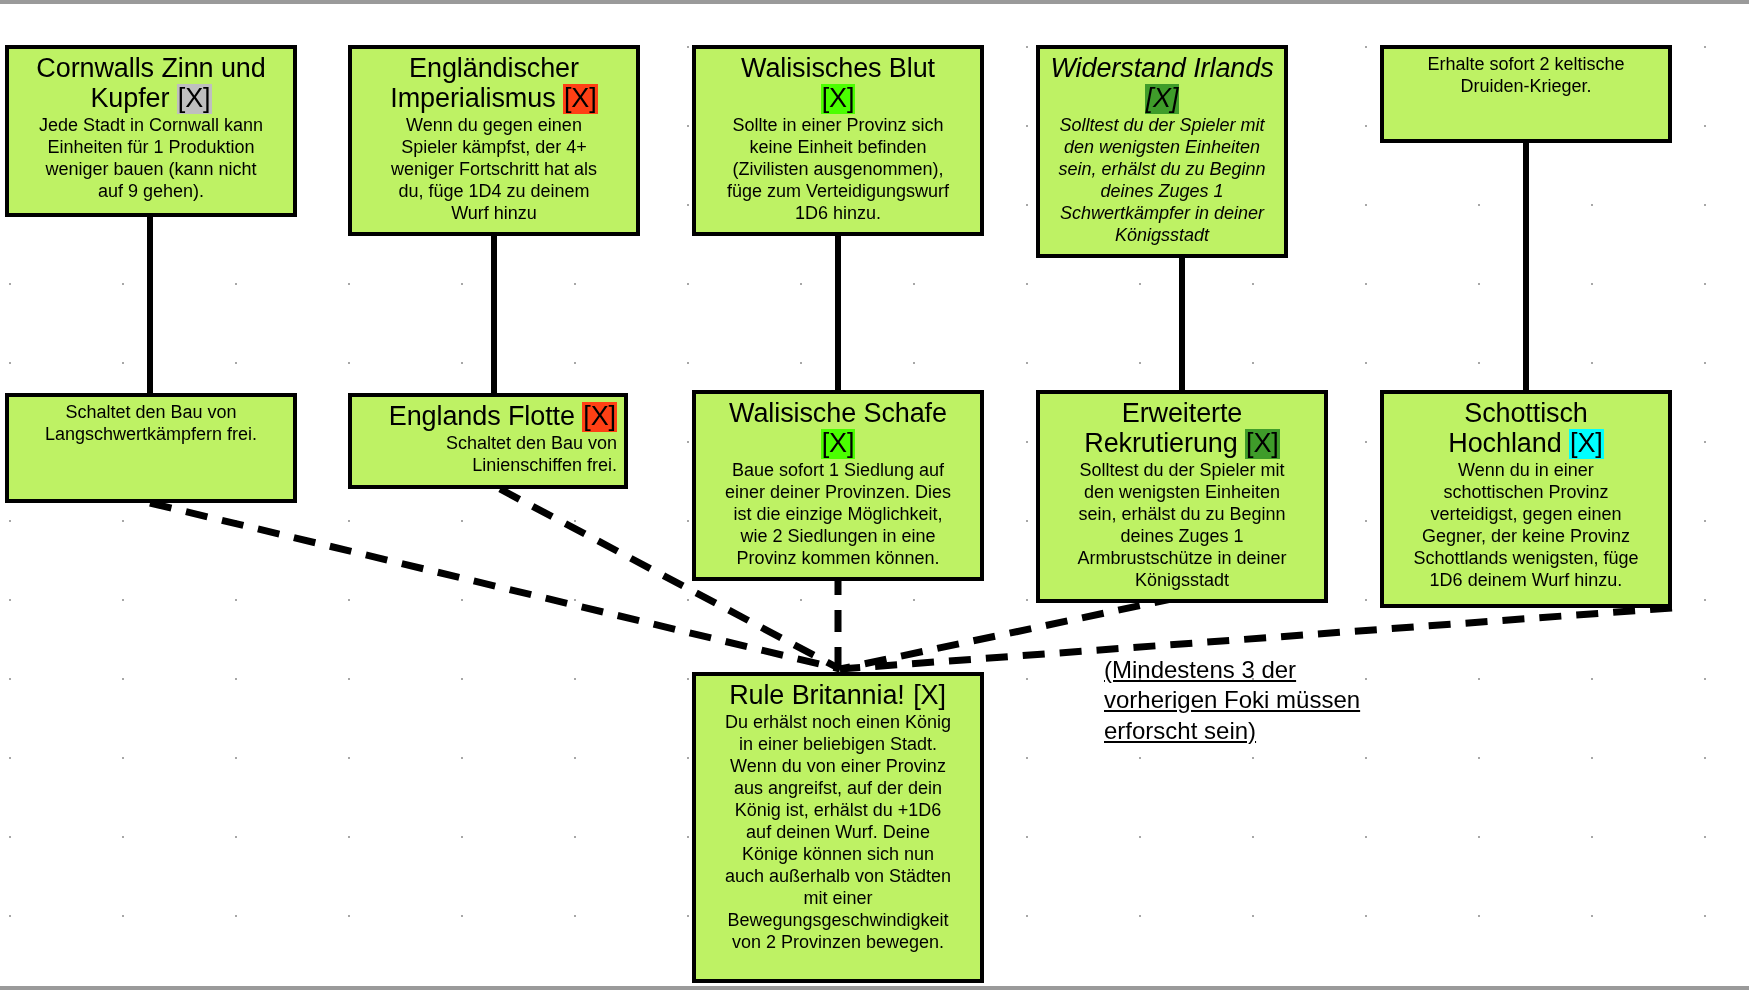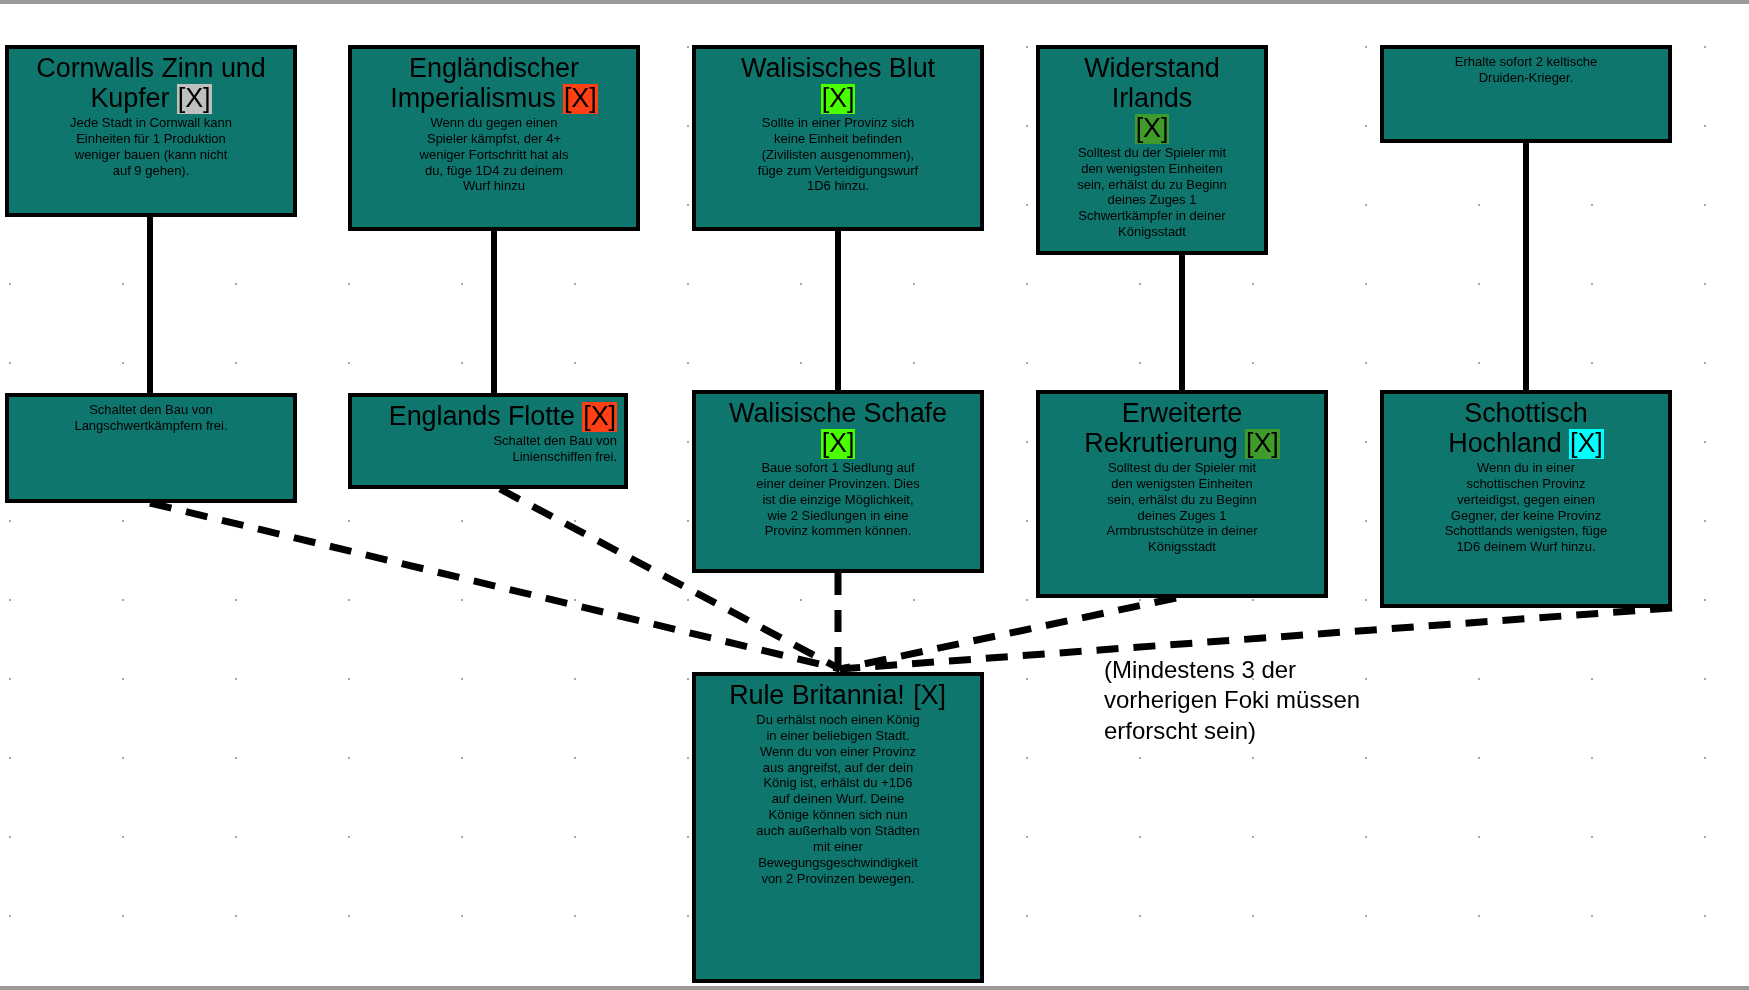--- a/index.html
+++ b/index.html
@@ -25,36 +25,36 @@
     background-size:113px 79px;
     background-position:122px 42px;
     pointer-events:none;
     z-index:0;
   }
   #edges{position:absolute;left:0;top:0;width:1749px;height:990px;z-index:1;pointer-events:none;}
 
   .node{
     position:absolute;
     box-sizing:border-box;
-    background:#0f766e;
+    background:#bef264;
     border:4px solid #000;
     z-index:2;
     padding:4px 7px 7px 7px;
     text-align:center;
     color:#000;
   }
   .node .title{
     font-size:27px;
     line-height:1.11;
     letter-spacing:-0.1px;
     white-space:pre-line;
     margin:1px 0 1px 0;
   }
   .node .desc{
-    font-size:13px;
+    font-size:18px;
     line-height:1.22;
     margin-top:1px;
     white-space:pre-line;
   }
   .badge{
     display:inline-block;
     padding:0 1px;
   }
   .badge.gray{background:#bfbfbf;}
   .badge.red{background:#ff4015;}
@@ -64,20 +64,21 @@
   .badge.none{background:transparent;}
 
   .note{
     position:absolute;
     z-index:3;
     font-size:24px;
     line-height:1.27;
     color:#000;
     white-space:pre-line;
     text-align:left;
+    text-decoration:underline;
   }
 </style>
 </head>
 <body>
 
 <div id="canvas">
 
   <div id="grid"></div>
 
   <svg id="edges" viewBox="0 0 1749 990" xmlns="http://www.w3.org/2000/svg">
@@ -117,21 +118,21 @@
   <div class="node" style="left:692px;top:41px;width:292px;min-height:186px;">
     <div class="title"><span>Walisisches Blut
 </span><span class="badge green">[X]</span></div>
     <div class="desc">Sollte in einer Provinz sich
 keine Einheit befinden
 (Zivilisten ausgenommen),
 füge zum Verteidigungswurf
 1D6 hinzu.</div>
   </div>
 
-  <div class="node" style="left:1036px;top:41px;width:232px;min-height:210px;">
+  <div class="node" style="left:1036px;top:41px;width:252px;min-height:210px;font-style:italic;">
     <div class="title"><span>Widerstand Irlands
 </span><span class="badge darkgreen">[X]</span></div>
     <div class="desc">Solltest du der Spieler mit
 den wenigsten Einheiten
 sein, erhälst du zu Beginn
 deines Zuges 1
 Schwertkämpfer in deiner
 Königsstadt</div>
   </div>
 

